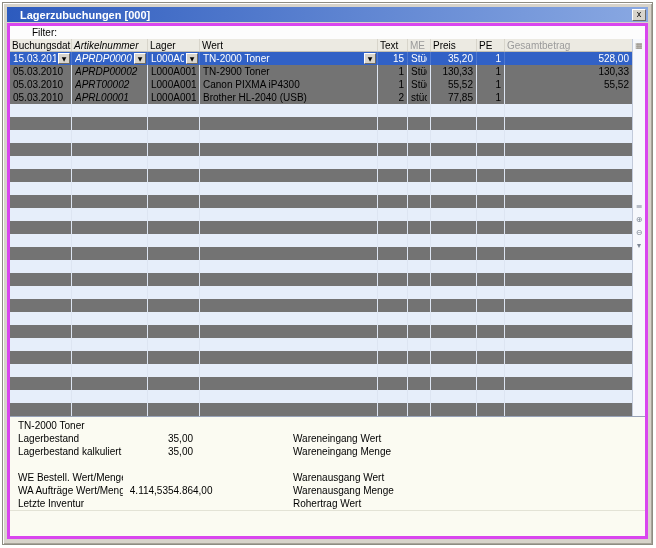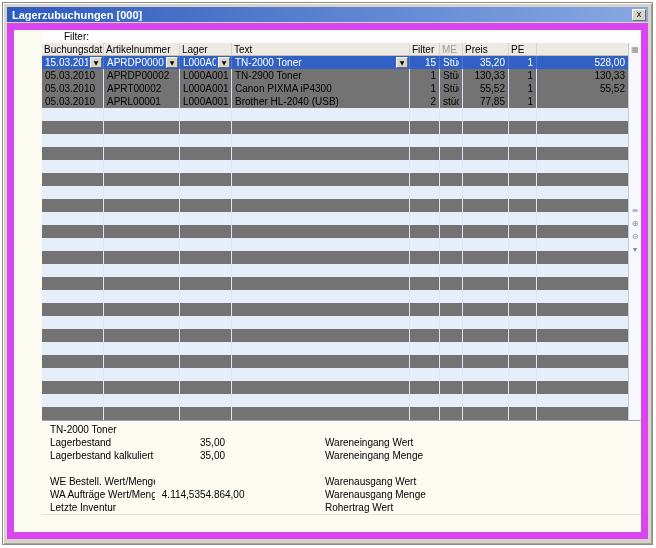--- a/index.html
+++ b/index.html
@@ -7,30 +7,30 @@
   .window {
     position:absolute; left:2px; top:2px; width:651px; height:543px;
     background:#d7d3ca; border:1px solid #8e8c82;
     box-shadow: inset 1px 1px 0 #ffffff, inset -1px -1px 0 #a8a49a;
   }
   .titlebar {
     position:absolute; left:4px; top:4px; right:4px; height:15px;
     background:linear-gradient(to right,#2d5bbe,#89a8e2);
     display:flex; align-items:center; padding:0 2px 0 5px;
   }
-  .title-text { flex:1; color:#ffffff; font-size:11px; font-weight:bold; white-space:nowrap; overflow:hidden; }
+  .title-text { flex:1; color:#ffffff; font-size:11px; font-weight:bold; white-space:nowrap; overflow:hidden;margin-left:8px; }
   .close-btn {
     width:14px; height:12px; background:#d8d4cc; color:#000;
     border:1px solid; border-color:#ffffff #6e6b64 #6e6b64 #ffffff;
     font-size:9px; line-height:9px; text-align:center; cursor:default;
   }
   .client {
     position:absolute; left:4px; right:4px; top:20px; bottom:5px;
-    background:#fbfbf2; border:7px solid #d946ef;
-    display:flex; flex-direction:column; overflow:hidden;padding-left:28px;
+    background:#fbfbf2; border:3px solid #d946ef;
+    display:flex; flex-direction:column; overflow:hidden;
   }
   .filter-row { height:13px; background:#fdfdfd; display:flex; align-items:center; padding-left:22px; font-size:10px; color:#000; }
   .table-wrap { display:flex; height:377px; }
   .grid { flex:1; display:flex; flex-direction:column; overflow:hidden; }
   .thead { display:flex; height:13px; background:#eceae2; border-bottom:1px solid #c2bfb4; }
   .hcell {
     font-size:10px; padding:0 2px; border-right:1px solid #d8d5cb;
     display:flex; align-items:center; white-space:nowrap; overflow:hidden; color:#000;
   }
   .hcell.muted { color:#9b9b9b; }
@@ -45,21 +45,21 @@
   .tcell.num { justify-content:flex-end; }
   .celltxt { flex:1; overflow:hidden; white-space:nowrap; }
   .tcell.num .celltxt { text-align:right; }
   .combo {
     flex:0 0 12px; height:11px; margin-right:-2px; margin-left:2px;
     background:#d8d4cc; color:#000;
     border:1px solid; border-color:#ffffff #6e6b64 #6e6b64 #ffffff;
     font-size:6px; line-height:9px; text-align:center;
     font-family:"DejaVu Sans", sans-serif;
   }
-  .c0{width:62px;} .c1{width:76px;} .c2{width:52px;} .c3{width:178px;}
+  .c0{width:62px;} .c1{width:76px;font-style:italic;} .c2{width:52px;} .c3{width:178px;}
   .c4{width:30px;} .c5{width:23px;} .c6{width:46px;} .c7{width:28px;} .c8{flex:1; border-right:none;}
   .strip {
     width:13px; border-left:1px solid #c2cada; background:#f6f8fc;
     display:flex; flex-direction:column; align-items:center;
   }
   .sicon {
     width:11px; height:11px; font-size:8px; line-height:11px; text-align:center;
     color:#7d8694; font-family:"DejaVu Sans", sans-serif; cursor:default;
   }
   .sicon.top { margin-top:1px; color:#8a8478; }
@@ -83,25 +83,26 @@
   <div class="client">
     <div class="filter-row">
       <span>Filter:</span>
     </div>
     <div class="table-wrap">
       <div class="grid">
         <div class="thead">
             <div class="hcell c0">Buchungsdatum</div>
             <div class="hcell c1">Artikelnummer</div>
             <div class="hcell c2">Lager</div>
-            <div class="hcell c3">Text</div>
-            <div class="hcell c4">Filter</div>
+            <div class="hcell c3">Wert</div>
+            <div class="hcell c4">Text</div>
             <div class="hcell c5 muted">ME</div>
             <div class="hcell c6">Preis</div>
             <div class="hcell c7">PE</div>
+            <div class="hcell c8 muted">Gesamtbetrag</div>
           </div>
         <div class="tbody">
             <div class="trow selected" style="background: rgb(49, 97, 198);">
               <div class="tcell c0">
                 <span class="celltxt">15.03.2010</span>
                 <span class="combo">▼</span>
               </div>
               <div class="tcell c1">
                 <span class="celltxt">APRDP00001</span>
                 <span class="combo">▼</span>

